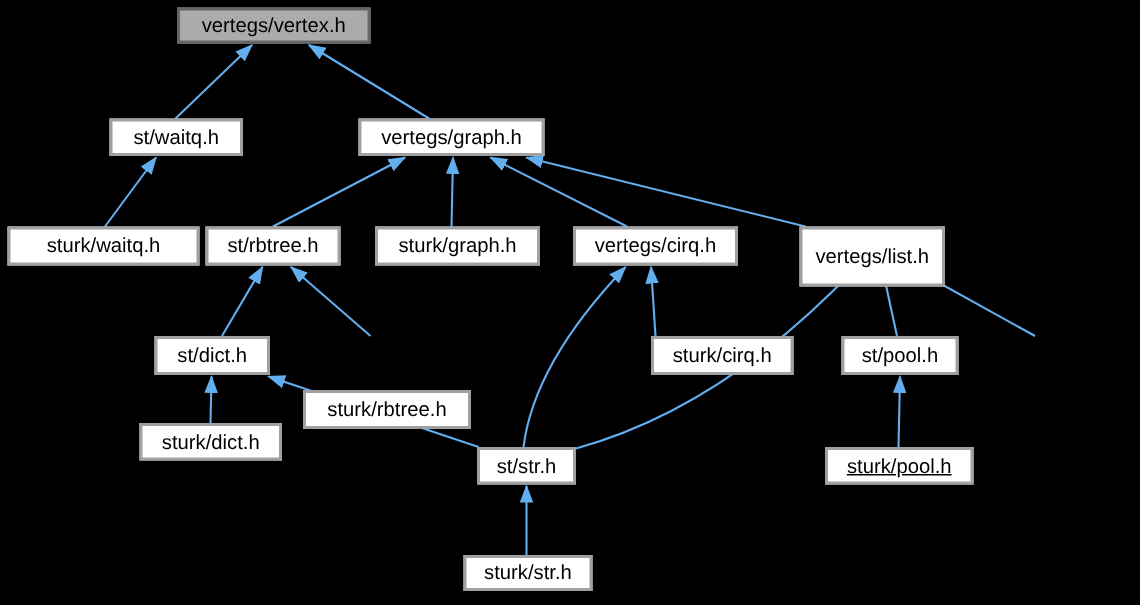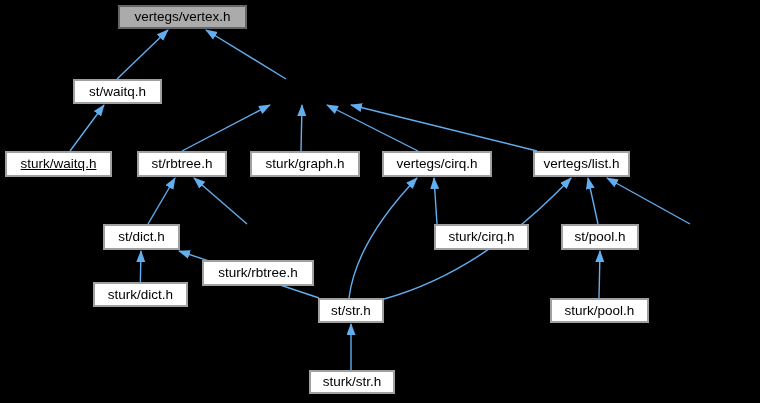--- a/index.html
+++ b/index.html
@@ -56,52 +56,55 @@
       <path d="M319,298 L179,251" fill="none" stroke="#63aeee" stroke-width="1.4" marker-end="url(#arrow)"></path>
       <path d="M599,298 L600,251" fill="none" stroke="#63aeee" stroke-width="1.4" marker-end="url(#arrow)"></path>
       <path d="M351,370 L351,324" fill="none" stroke="#63aeee" stroke-width="1.4" marker-end="url(#arrow)"></path>
     </svg>
     <div class="node hl" style="left: 118px; top: 5px; width: 129px; height: 24px;">
       <span>vertegs/vertex.h</span>
     </div>
     <div class="node" style="left: 73px; top: 79px; width: 89px; height: 25px;">
       <span>st/waitq.h</span>
     </div>
-    <div class="node" style="left: 5px; top: 151px; width: 107px; height: 26px; text-decoration: underline;">
+    <div class="node" style="left: 239px; top: 79px; width: 124px; height: 25px;">
+      <span>vertegs/graph.h</span>
+    </div>
+    <div class="node" style="left: 5px; top: 151px; width: 128px; height: 26px;">
       <span>sturk/waitq.h</span>
     </div>
     <div class="node" style="left: 137px; top: 151px; width: 90px; height: 26px;">
       <span>st/rbtree.h</span>
     </div>
     <div class="node" style="left: 250px; top: 151px; width: 110px; height: 26px;">
       <span>sturk/graph.h</span>
     </div>
     <div class="node" style="left: 382px; top: 151px; width: 110px; height: 26px;">
       <span>vertegs/cirq.h</span>
     </div>
-    <div class="node" style="left: 533px; top: 151px; width: 97px; height: 26px;">
+    <div class="node" style="left: 533px; top: 151px; width: 97px; height: 40px;">
       <span>vertegs/list.h</span>
     </div>
     <div class="node" style="left: 103px; top: 224px; width: 77px; height: 26px;">
       <span>st/dict.h</span>
     </div>
     <div class="node" style="left: 202px; top: 224px; width: 112px; height: 26px; margin-top: 36px;">
       <span>sturk/rbtree.h</span>
     </div>
     <div class="node" style="left: 390px; top: 224px; width: 95px; height: 26px; margin-left: 44px;">
       <span>sturk/cirq.h</span>
     </div>
     <div class="node" style="left: 561px; top: 224px; width: 78px; height: 26px;">
       <span>st/pool.h</span>
     </div>
     <div class="node" style="left: 93px; top: 282px; width: 95px; height: 25px;">
       <span>sturk/dict.h</span>
     </div>
     <div class="node" style="left: 318px; top: 298px; width: 66px; height: 25px;">
       <span>st/str.h</span>
     </div>
-    <div class="node" style="left: 550px; top: 298px; width: 99px; height: 25px;">
+    <div class="node" style="left: 550px; top: 298px; width: 99px; height: 25px; text-decoration: underline;">
       <span>sturk/pool.h</span>
     </div>
     <div class="node" style="left: 309px; top: 370px; width: 86px; height: 24px;">
       <span>sturk/str.h</span>
     </div>
   </div>
 
 </body></html>

